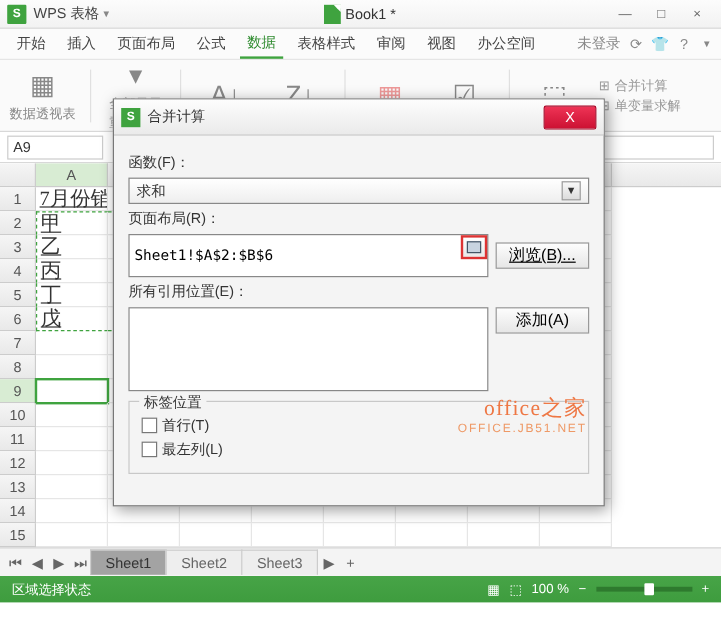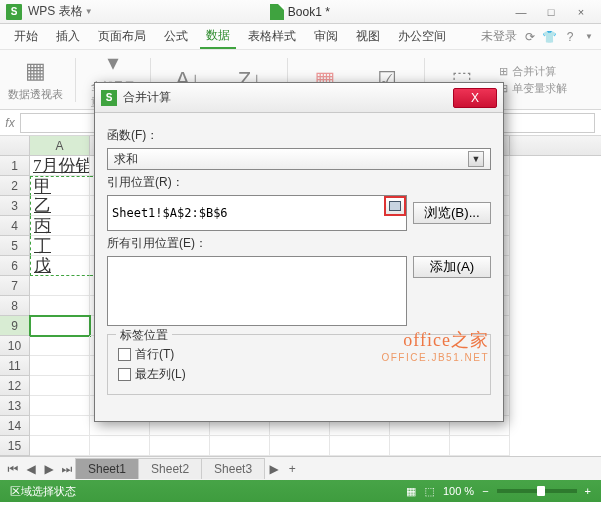--- a/index.html
+++ b/index.html
@@ -71,21 +71,21 @@
   .dlg-close { margin-left:auto; width:44px; height:20px; background:linear-gradient(#e35,#c13); border:1px solid #a02; border-radius:2px; color:#fff; display:flex; align-items:center; justify-content:center; font-size:12px; }
   .dlg-body { padding:10px 12px 14px; }
   .dlg-label { margin:4px 0; color:#333; }
   .dlg-select { width:100%; height:22px; border:1px solid #888; background:linear-gradient(#fff,#eee); display:flex; align-items:center; padding:0 6px; justify-content:space-between; }
   .dlg-select .arrow { width:16px; height:16px; background:linear-gradient(#f8f8f8,#dcdcdc); border:1px solid #999; display:flex; align-items:center; justify-content:center; font-size:9px; }
   .ref-row { display:flex; align-items:center; gap:6px; }
   .ref-input-wrap { flex:1; position:relative; display:flex; }
   .ref-input { flex:1; height:36px; border:1px solid #888; background:#fff; padding:0 24px 0 4px; font-family:Consolas,monospace; font-size:12px; }
   .ref-pick { position:absolute; right:1px; top:1px; width:22px; height:20px; border:2px solid #d33; background:linear-gradient(#fff,#e8e8e8); display:flex; align-items:center; justify-content:center; }
   .ref-pick-inner { width:12px; height:10px; border:1px solid #456; background:#c8d4e0; }
-  .browse-btn { width:78px; height:22px; border:1px solid #999; background:linear-gradient(#fdfdfd,#e6e6e6); }
+  .browse-btn { width:78px; height:22px; border:1px solid #999; background:linear-gradient(#fdfdfd,#e6e6e6);text-decoration:underline; }
   .side-btn { width:78px; height:22px; border:1px solid #999; background:linear-gradient(#fdfdfd,#e6e6e6); display:block; margin-bottom:6px; }
   .all-refs-row { display:flex; gap:6px; align-items:flex-start; }
   .listbox { flex:1; height:70px; border:1px solid #888; background:#fff; }
   .tag-group { border:1px solid #c8c8c8; padding:8px 10px; margin-top:8px; position:relative; }
   .tag-group .legend { position:absolute; top:-8px; left:8px; background:#f4f4f4; padding:0 4px; color:#333; }
   .chk-row { display:flex; align-items:center; gap:4px; margin:3px 0; }
   .chk { width:13px; height:13px; border:1px solid #777; background:#fff; }
   .watermark { position:absolute; right:14px; bottom:58px; text-align:right; }
   .wm1 { color:#e74; font-family:"Times New Roman",serif; font-size:18px; letter-spacing:1px; }
   .wm2 { color:#e96; font-size:10px; letter-spacing:1.5px; }
@@ -167,20 +167,23 @@
         <span>合并计算</span>
       </span>
     <span class="ribbon-small rt">
         <span>⊟</span> 
         <span>单变量求解</span>
       </span>
   </div>
 </div>
 
 <div class="formula-bar">
+  <div class="name-box">
+      <span>A9</span>
+    </div>
   <div class="fx-icon">fx</div>
   <div style="flex:1; height:20px; border:1px solid #ccc; margin-right:6px; background:#fff;"></div>
 </div>
 
 <div class="grid-area">
   <div class="col-headers">
     <div class="corner"></div>
     <div class="col-h sel">A</div>
     <div class="col-h">B</div>
     <div class="col-h">C</div>
@@ -391,21 +394,21 @@
     <span class="dlg-title-text">合并计算</span>
     <div class="dlg-close">X</div>
   </div>
   <div class="dlg-body">
     <div class="dlg-label">函数(F)：</div>
     <div class="dlg-select">
       <span>求和</span>
       <span class="arrow">▼</span>
     </div>
 
-    <div class="dlg-label">引用位置(R)：</div>
+    <div class="dlg-label">页面布局(R)：</div>
     <div class="ref-row">
       <div class="ref-input-wrap">
         <input class="ref-input" value="Sheet1!$A$2:$B$6" style="">
         <div class="ref-pick">
           <div class="ref-pick-inner"></div>
         </div>
       </div>
       <button class="browse-btn">浏览(B)...</button>
     </div>
 

